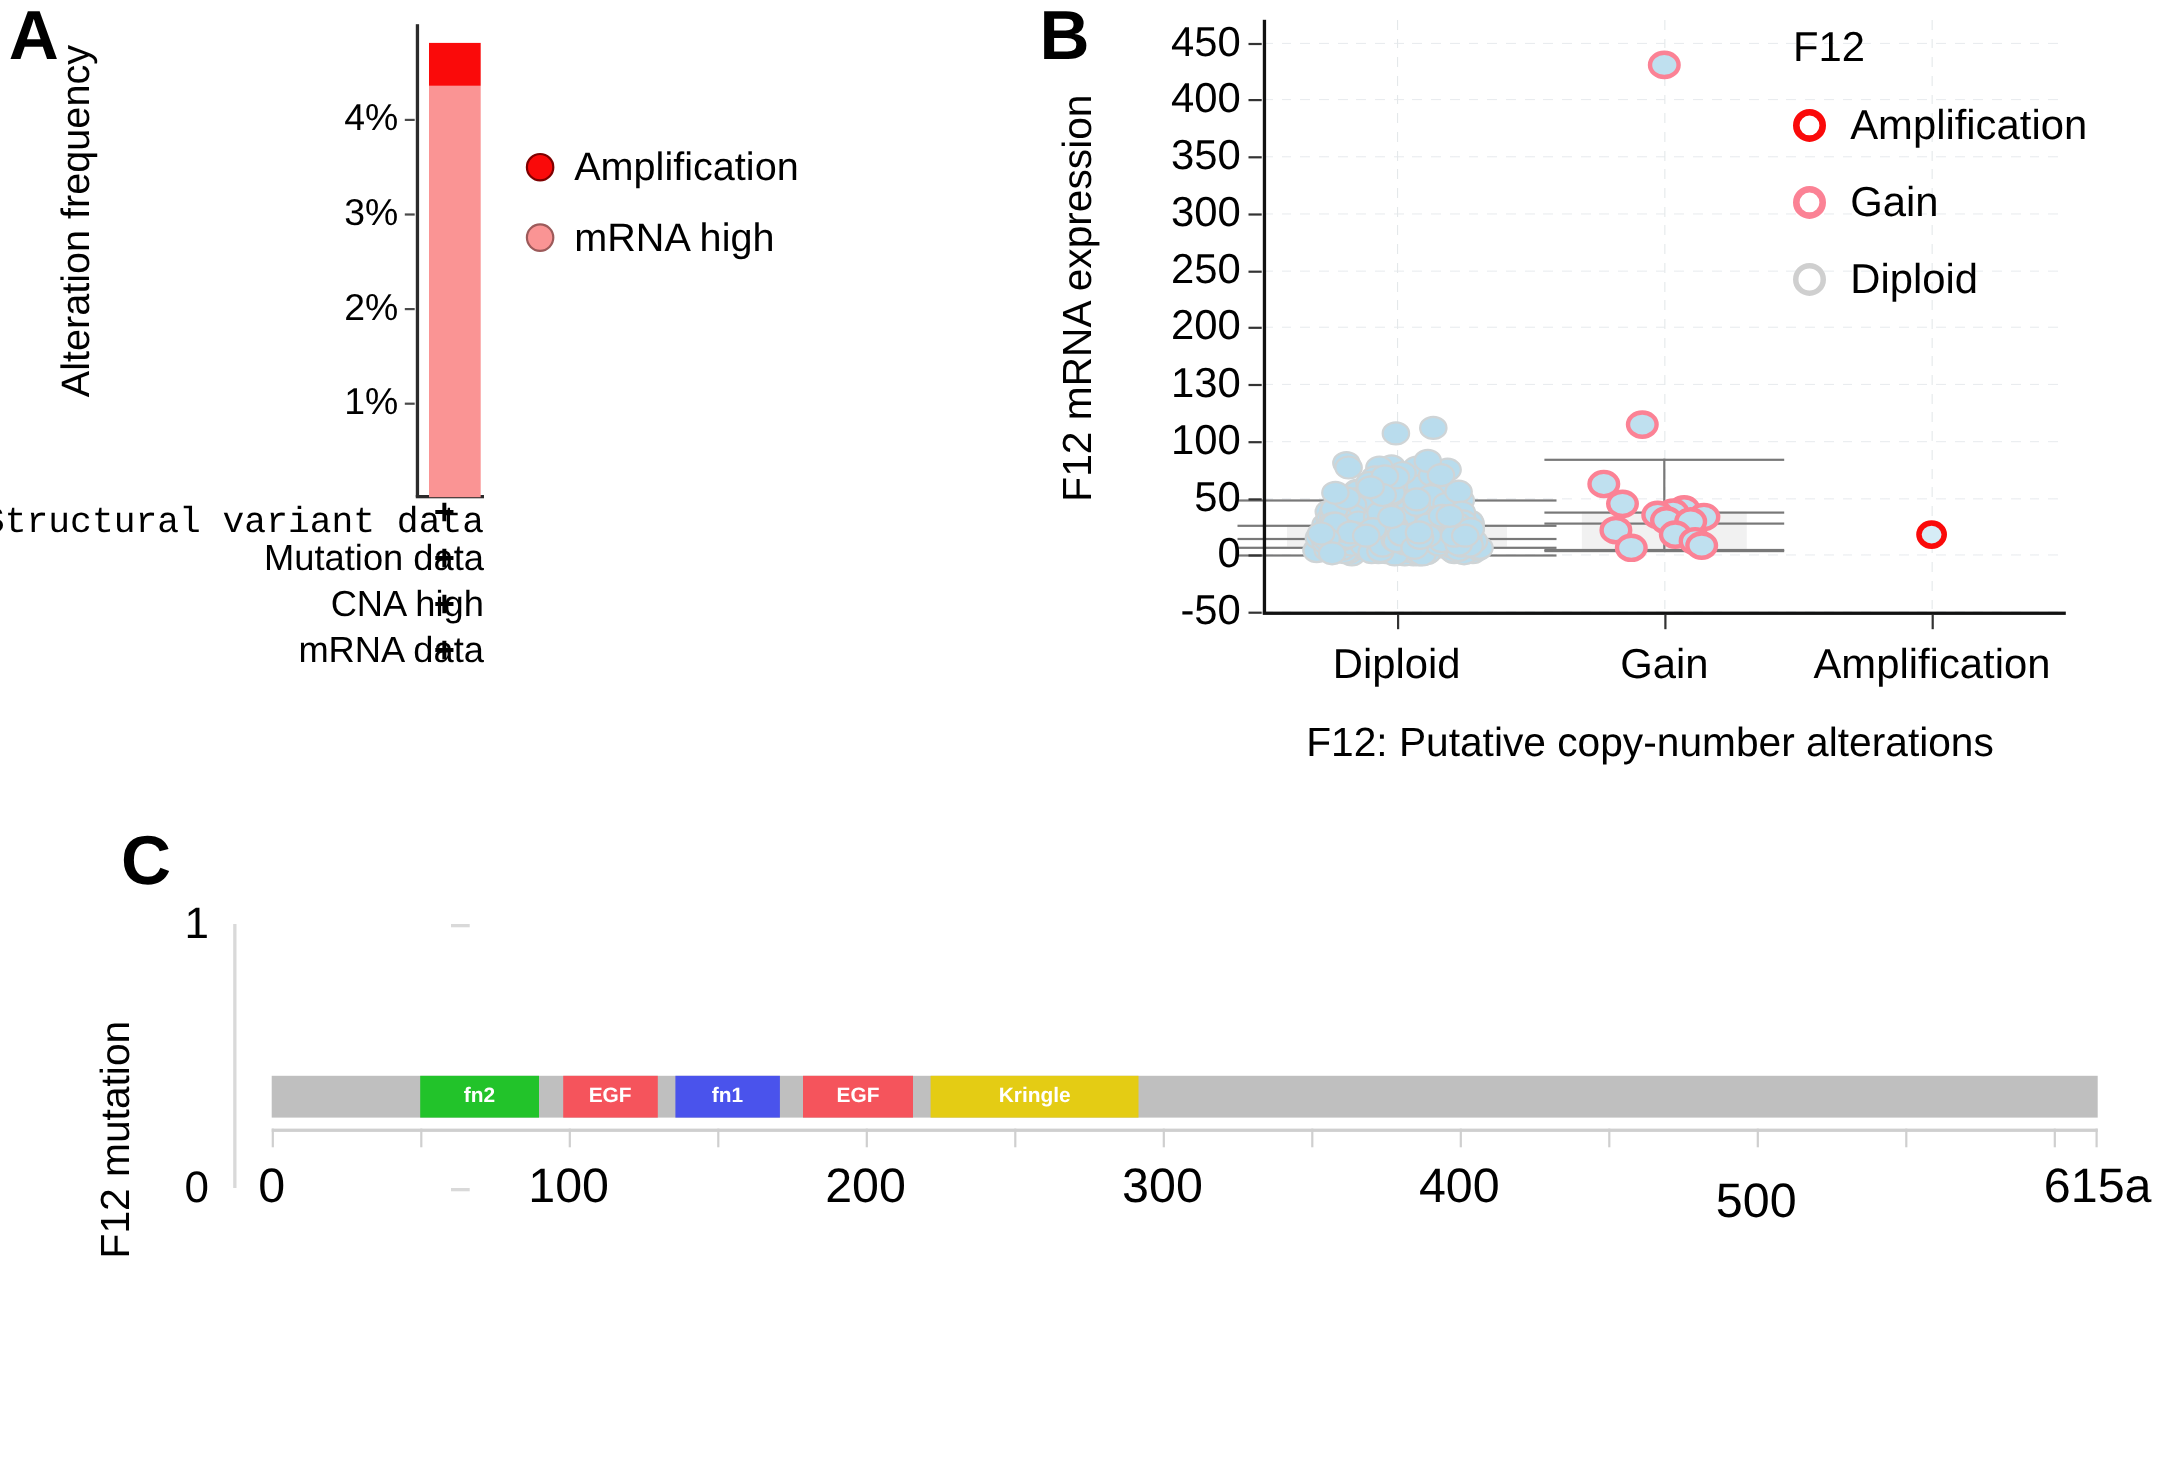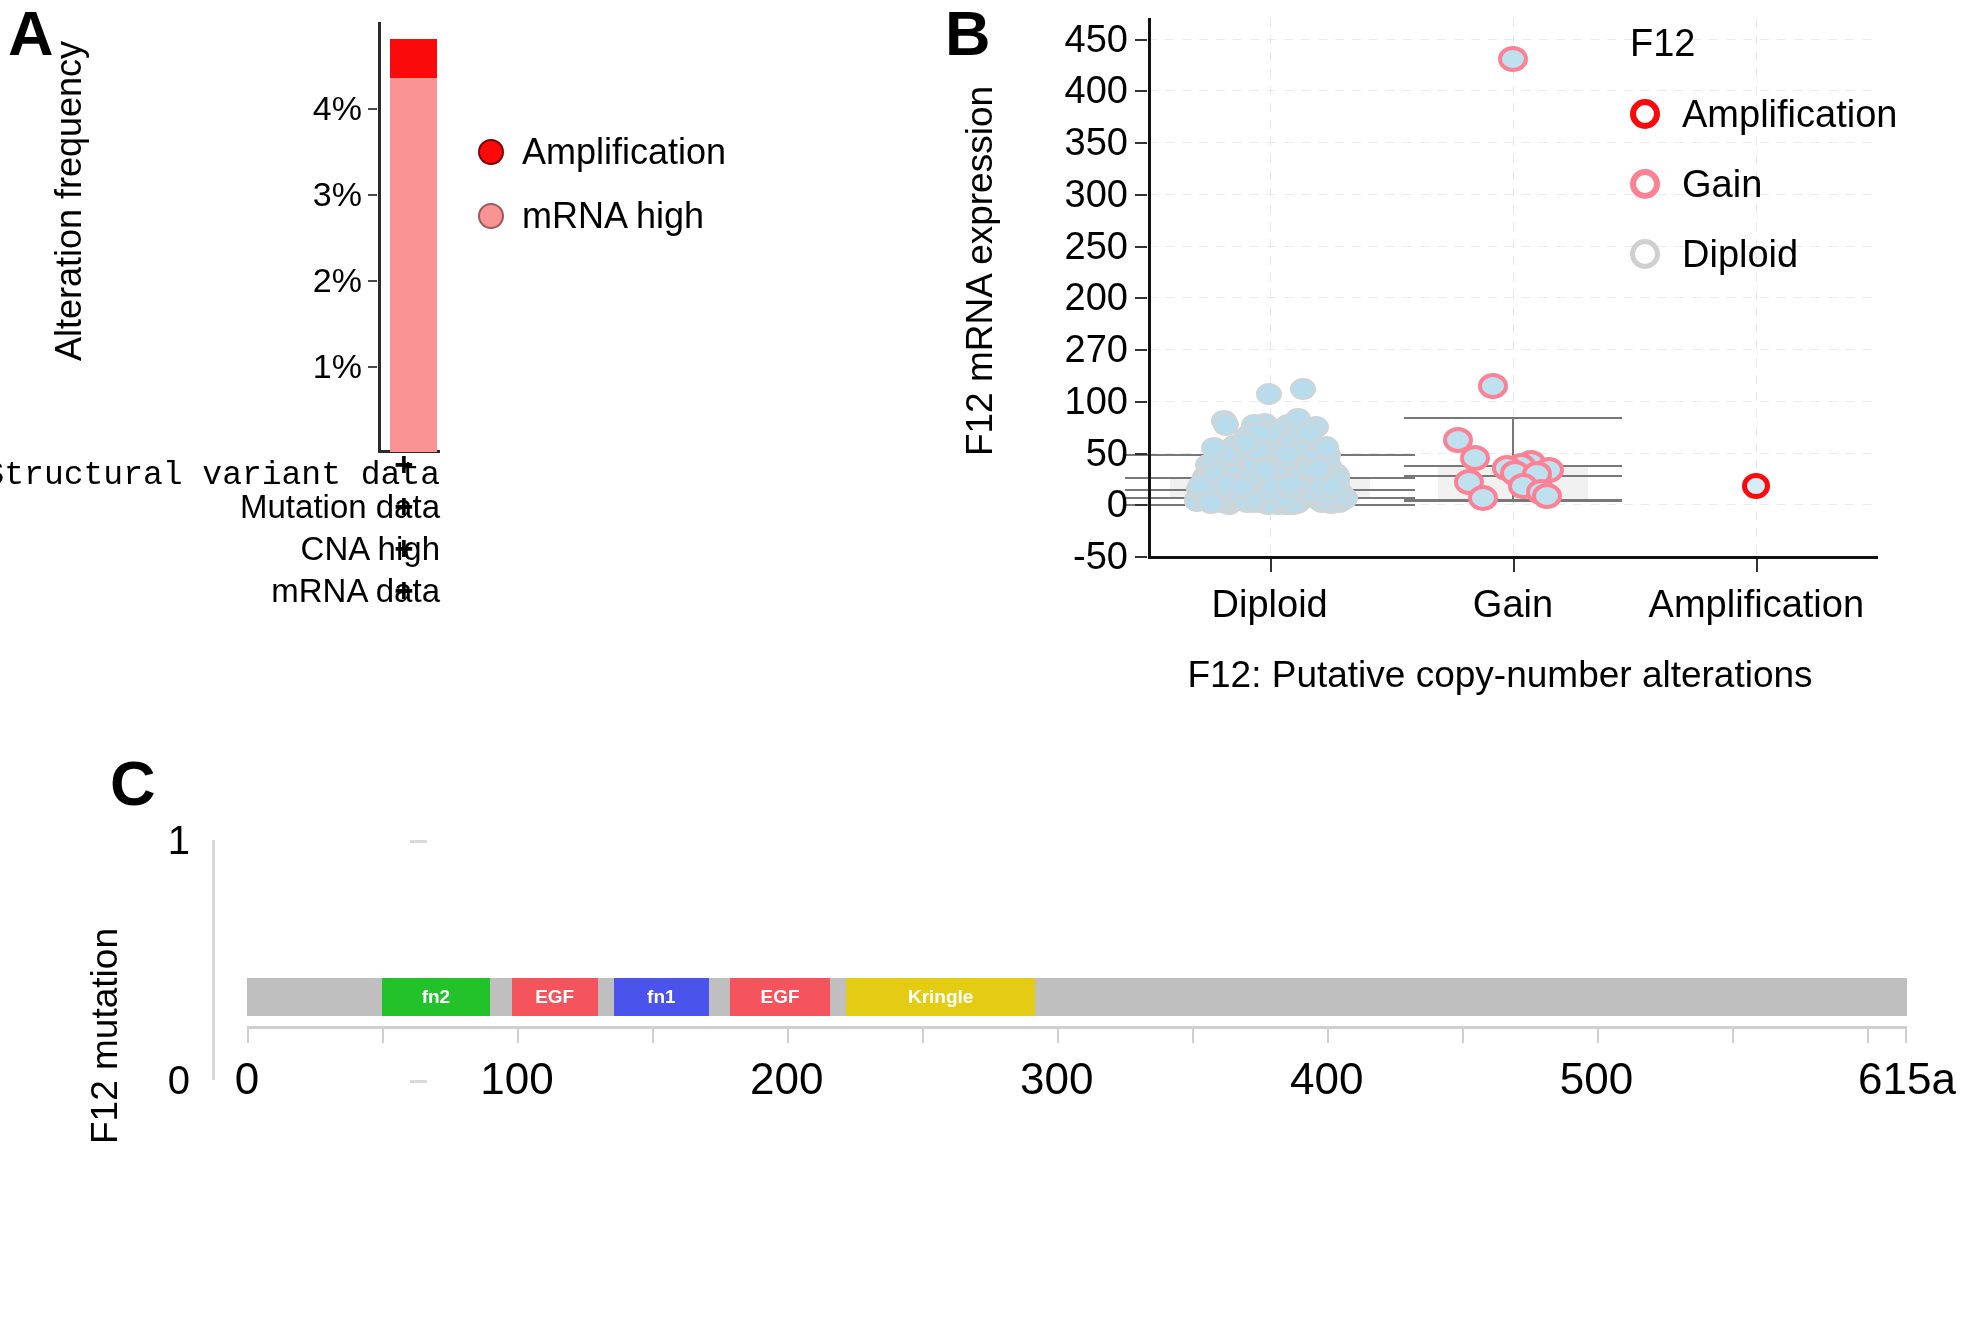--- a/index.html
+++ b/index.html
@@ -523,21 +523,21 @@
   <div class="abs" id="b-yticks" style="left:218px;top:18px;width:1px;height:540px;">
       <div class="b-ytick" style="top: 538px;"></div>
       <div class="b-ytlabel" style="top: 538px;">-50</div>
       <div class="b-ytick" style="top: 486.269px;"></div>
       <div class="b-ytlabel" style="top: 486.269px;">0</div>
       <div class="b-ytick" style="top: 434.538px;"></div>
       <div class="b-ytlabel" style="top: 434.538px;">50</div>
       <div class="b-ytick" style="top: 382.808px;"></div>
       <div class="b-ytlabel" style="top: 382.808px;">100</div>
       <div class="b-ytick" style="top: 331.077px;"></div>
-      <div class="b-ytlabel" style="top: 331.077px;">270</div>
+      <div class="b-ytlabel" style="top: 331.077px;">130</div>
       <div class="b-ytick" style="top: 279.346px;"></div>
       <div class="b-ytlabel" style="top: 279.346px;">200</div>
       <div class="b-ytick" style="top: 227.615px;"></div>
       <div class="b-ytlabel" style="top: 227.615px;">250</div>
       <div class="b-ytick" style="top: 175.885px;"></div>
       <div class="b-ytlabel" style="top: 175.885px;">300</div>
       <div class="b-ytick" style="top: 124.154px;"></div>
       <div class="b-ytlabel" style="top: 124.154px;">350</div>
       <div class="b-ytick" style="top: 72.4231px;"></div>
       <div class="b-ytlabel" style="top: 72.4231px;">400</div>
@@ -607,16 +607,16 @@
       <div class="c-rtick" style="left: 1214.63px;"></div>
       <div class="c-rtick" style="left: 1349.59px;"></div>
       <div class="c-rtick" style="left: 1484.55px;"></div>
       <div class="c-rtick" style="left: 1619.51px;"></div>
       <div class="c-rtick" style="left: 1658px;"></div>
       <div class="c-rtlabel" style="left: 0px;">0</div>
       <div class="c-rtlabel" style="left: 269.919px;">100</div>
       <div class="c-rtlabel" style="left: 539.837px;">200</div>
       <div class="c-rtlabel" style="left: 809.756px;">300</div>
       <div class="c-rtlabel" style="left: 1079.67px;">400</div>
-      <div class="c-rtlabel" style="left: 1349.59px;">500</div>
+      <div class="c-rtlabel" style="left: 1349.59px; margin-top: 13px;">500</div>
       <div class="c-rtlabel" style="left: 1660px;">615a</div>
     </div>
 </div>
 
 </body></html>

